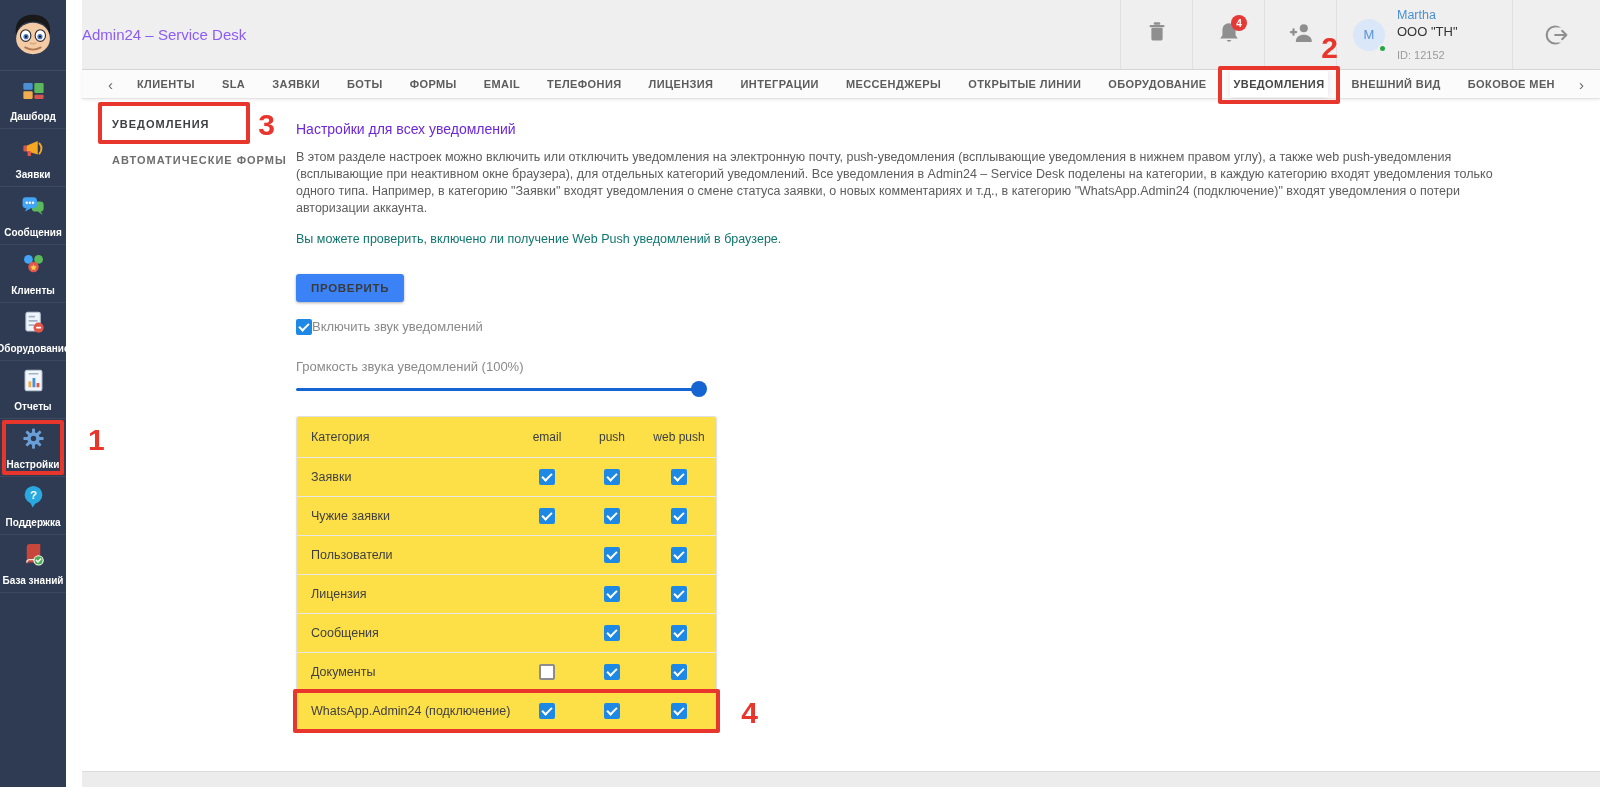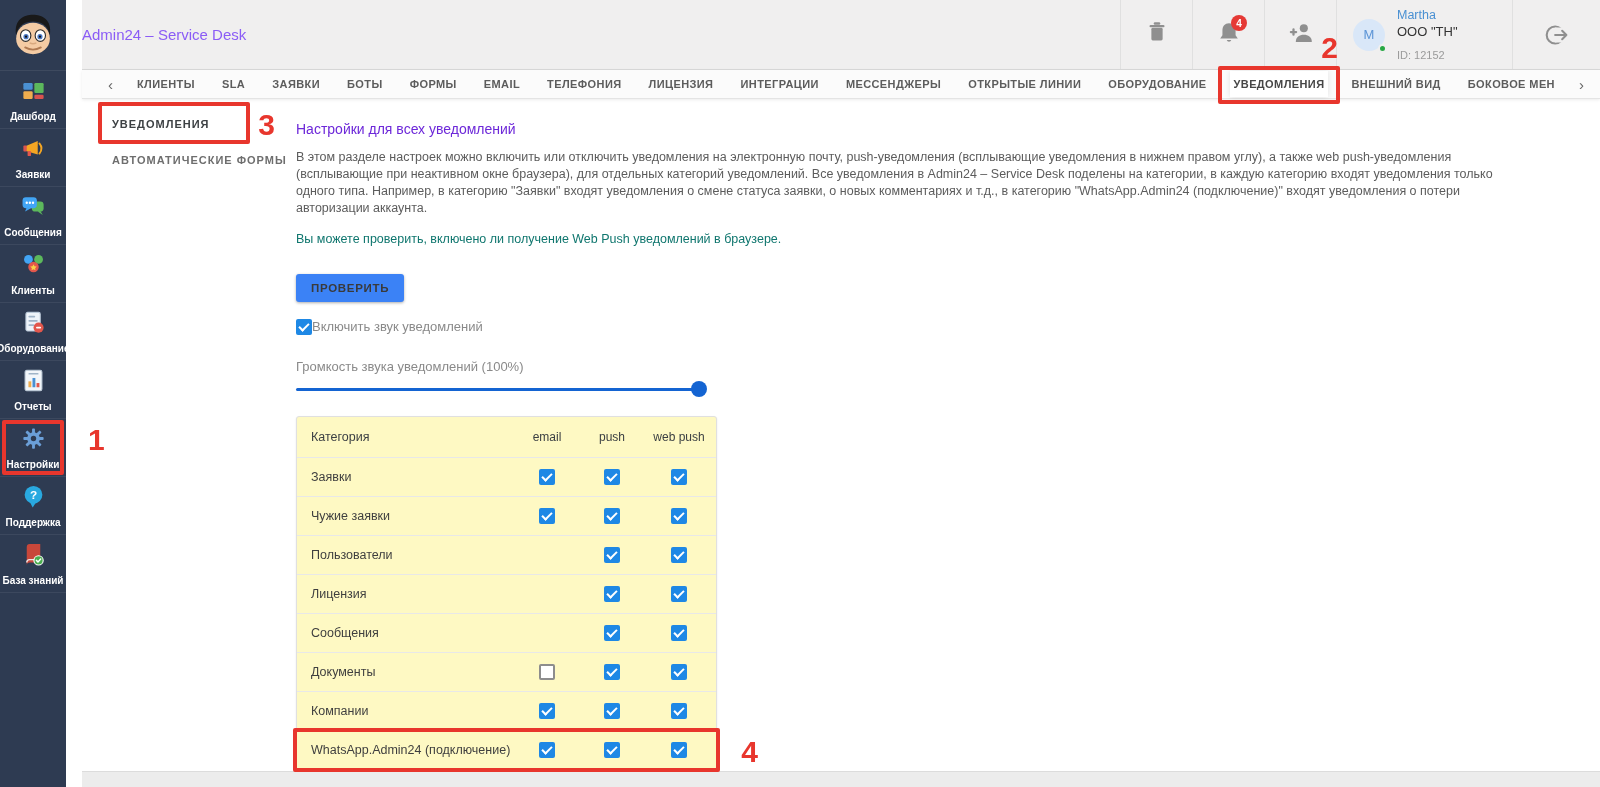--- a/index.html
+++ b/index.html
@@ -82,21 +82,21 @@
   .cb.unchecked { background:#fff; border:2px solid #8d8d8d; }
   .vol-label { margin-top:24px; font-size:13px; color:#8a8a8a; line-height:15px; }
   .slider { position:relative; margin-top:7px; width:408px; height:16px; cursor:pointer; }
   .slider .track { position:absolute; left:0; right:0; top:7px; height:3px;
                    background:#1464d2; border-radius:2px; }
   .slider .thumb { position:absolute; right:-3px; top:0; width:16px; height:16px;
                    border-radius:50%; background:#1464d2; cursor:grab; }
 
   
   .ntable { margin-top:19px; width:421px; border:1px solid #e0e0e0; border-radius:3px;
-            box-shadow:0 1px 2px rgba(0,0,0,.10); background:#fef9c3; }
+            box-shadow:0 1px 2px rgba(0,0,0,.10); background:#fde047; }
   .trow { position:relative; display:grid; grid-template-columns:215px 70px 60px 74px;
           align-items:center; height:39px; border-top:1px solid #e8e8e8; }
   .trow.head { height:40px; border-top:none; }
   .tcell-cat { padding-left:14px; font-size:12.5px; color:#3f3f3f; white-space:nowrap; }
   .trow.head .tcell-cat { color:#3c4043; font-weight:500; }
   .tcell-c { display:flex; justify-content:center; align-items:center; }
   .trow.head .tcell-c { font-size:12px; color:#3c4043; }
 
   
   .annotated::after { content:""; position:absolute; border:4px solid #e8362d;
@@ -395,32 +395,20 @@
             <div class="tcell-c">
               <span class="cb unchecked"></span>
             </div>
             <div class="tcell-c">
               <span class="cb checked"></span>
             </div>
             <div class="tcell-c">
               <span class="cb checked"></span>
             </div>
           </div>
-          <div class="trow">
-            <div class="tcell-cat">Компании</div>
-            <div class="tcell-c">
-              <span class="cb checked"></span>
-            </div>
-            <div class="tcell-c">
-              <span class="cb checked"></span>
-            </div>
-            <div class="tcell-c">
-              <span class="cb checked"></span>
-            </div>
-          </div>
           <div class="trow annotated">
             <div class="tcell-cat">WhatsApp.Admin24 (подключение)</div>
             <div class="tcell-c">
               <span class="cb checked"></span>
             </div>
             <div class="tcell-c">
               <span class="cb checked"></span>
             </div>
             <div class="tcell-c">
               <span class="cb checked"></span>

